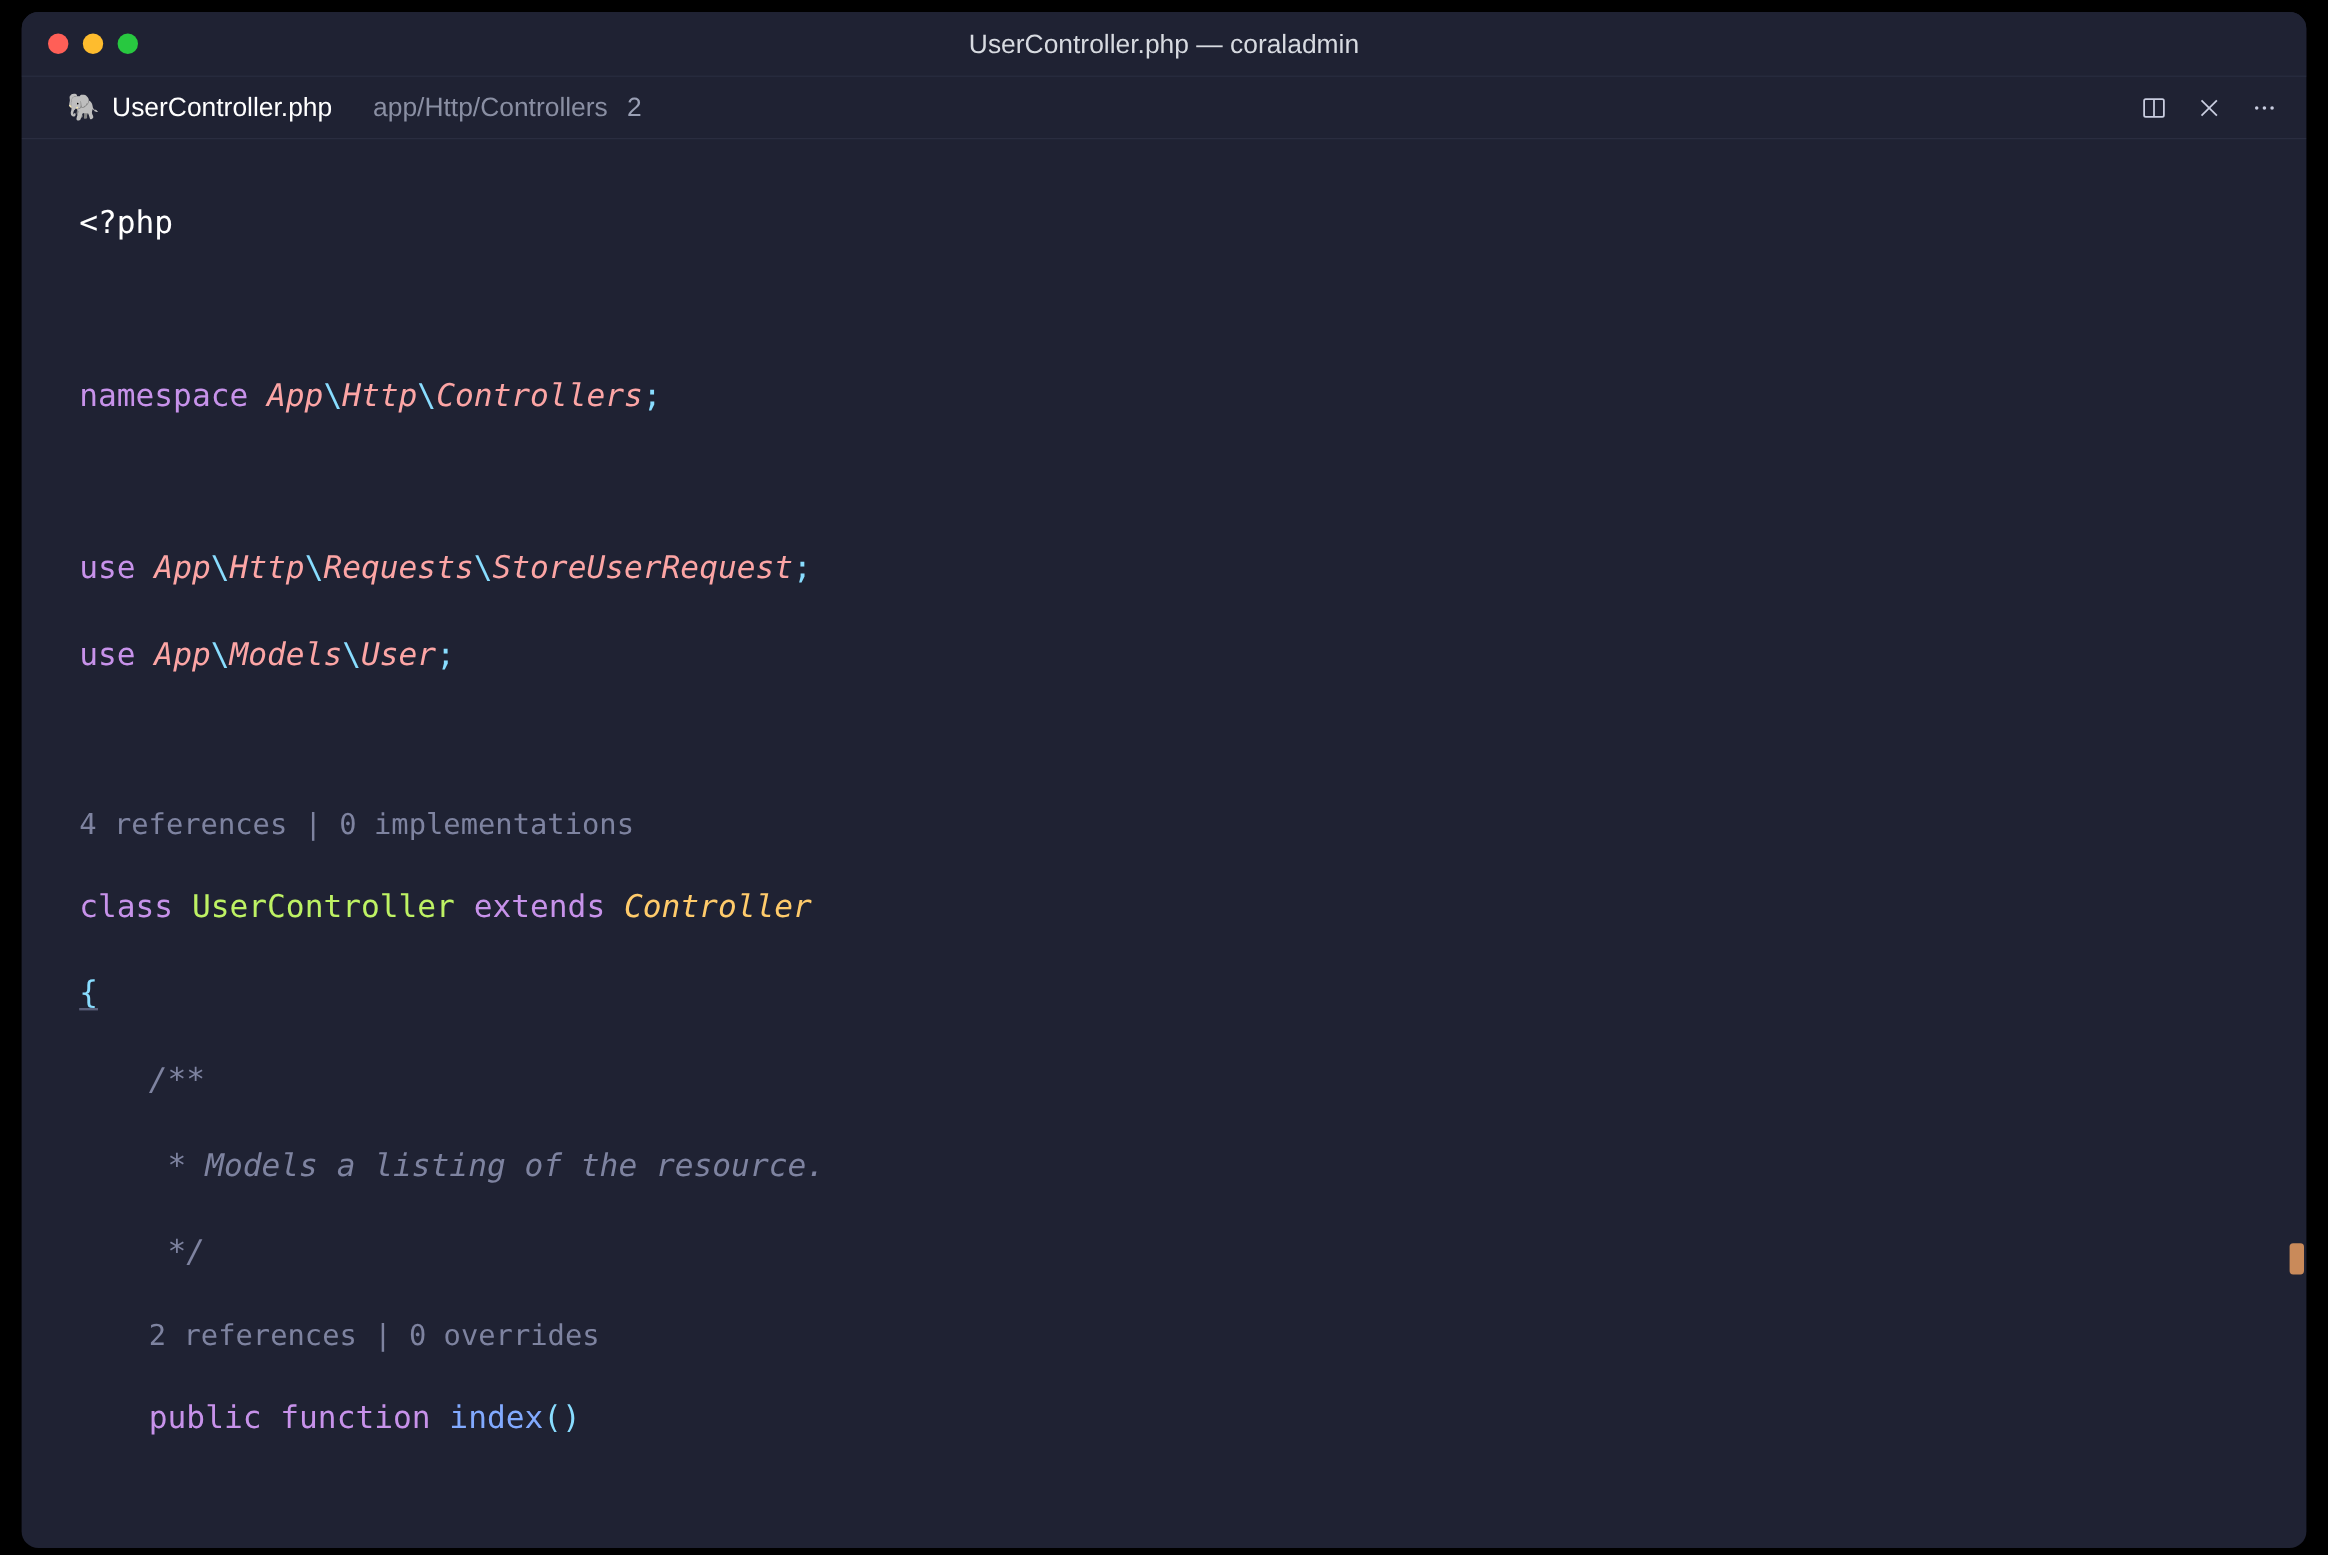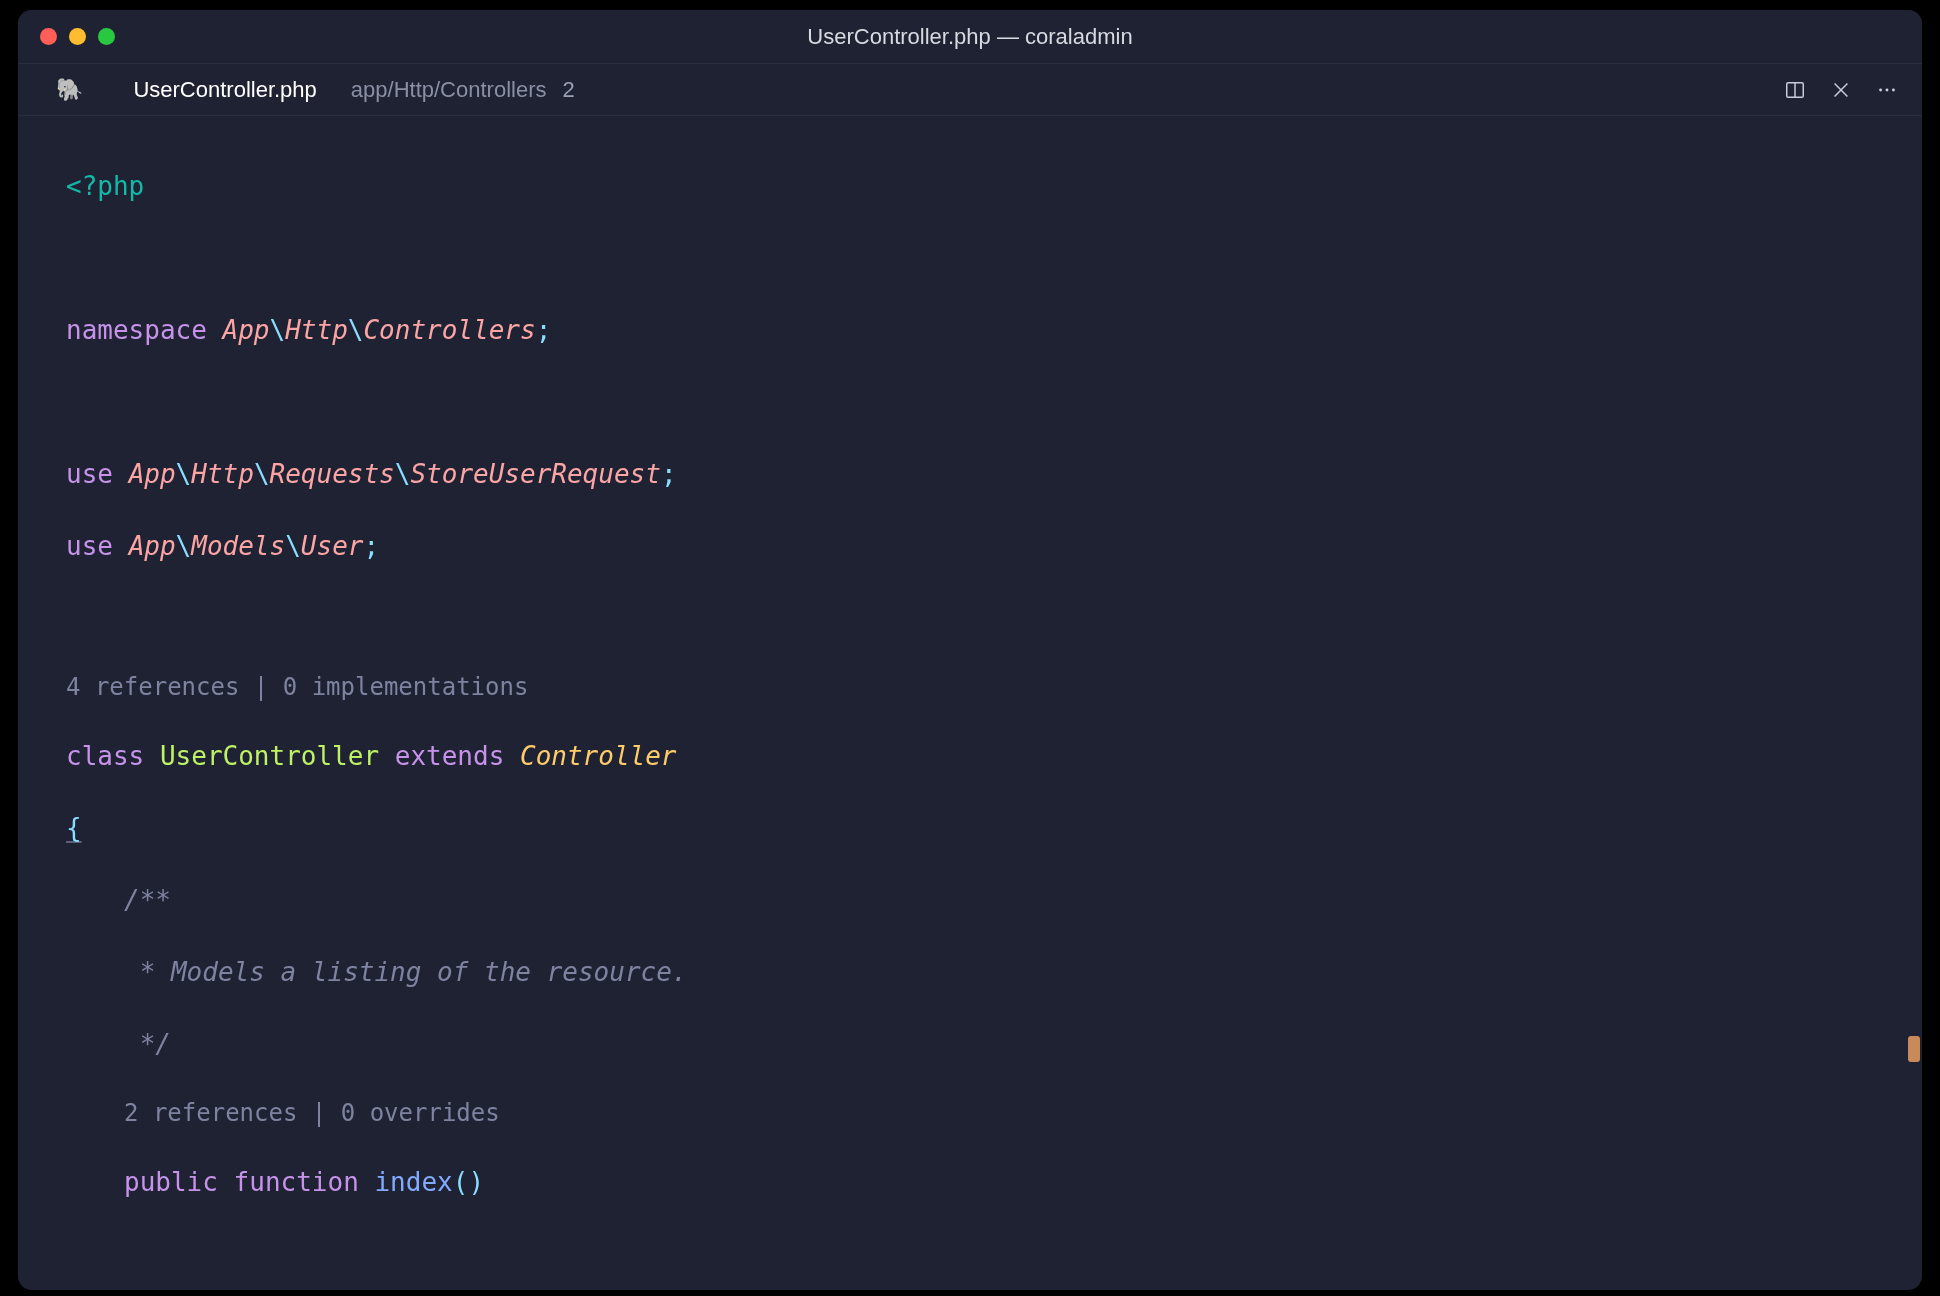--- a/index.html
+++ b/index.html
@@ -45,21 +45,21 @@
     padding: 0 18px 0 38px;
     gap: 12px;
     border-bottom: 1px solid #2a2d40;
   }
   .tab {
     display: flex; align-items: center; gap: 10px;
     color: #e3e6ef;
     font-size: 22px;
   }
   .php-icon { font-size: 22px; }
-  .tab .filename { color: #ffffff; font-weight: 500; margin-left: 40px; }
+  .tab .filename { color: #ffffff; font-weight: 500; }
   .tab .path { color: #8a8fa3; margin-left: 24px; }
   .tab .badge { color: #9aa0b5; margin-left: 6px; font-weight: 500; }
   .tabbar .spacer { flex: 1; }
   .tabbar .icon-btn {
     width: 34px; height: 34px;
     display: flex; align-items: center; justify-content: center;
     color: #c9cde0;
     cursor: pointer;
   }
   .tabbar .icon-btn svg { width: 22px; height: 22px; stroke: currentColor; fill: none; stroke-width: 1.6; }
@@ -80,21 +80,21 @@
     width: 12px; height: 26px;
     background: #c98a5a;
     border-radius: 3px;
   }
   .codelens {
     color: #7e83a0;
     font-size: 24px;
     line-height: 30px;
   }
   
-  .tk-tag     { color: #14b8a6; }         
+  .tk-tag     { color: #ffffff; }         
   .tk-kw      { color: #c792ea; }         
   .tk-ns      { color: #fca5a5; font-style: italic; margin-top: 46px; } 
   .tk-punc    { color: #89ddff; }         
   .tk-type    { color: #bef264; }         
   .tk-typeit  { color: #ffcb6b; font-style: italic; }
   .tk-fn      { color: #82aaff; }         
   .tk-comment { color: #7e83a0; font-style: italic; }
   .underline  { text-decoration: underline; text-decoration-color: #5a5f7a; text-underline-offset: 4px; }
   .ln { display: block; }
   .ind1 { padding-left: 58px; display: block; }

